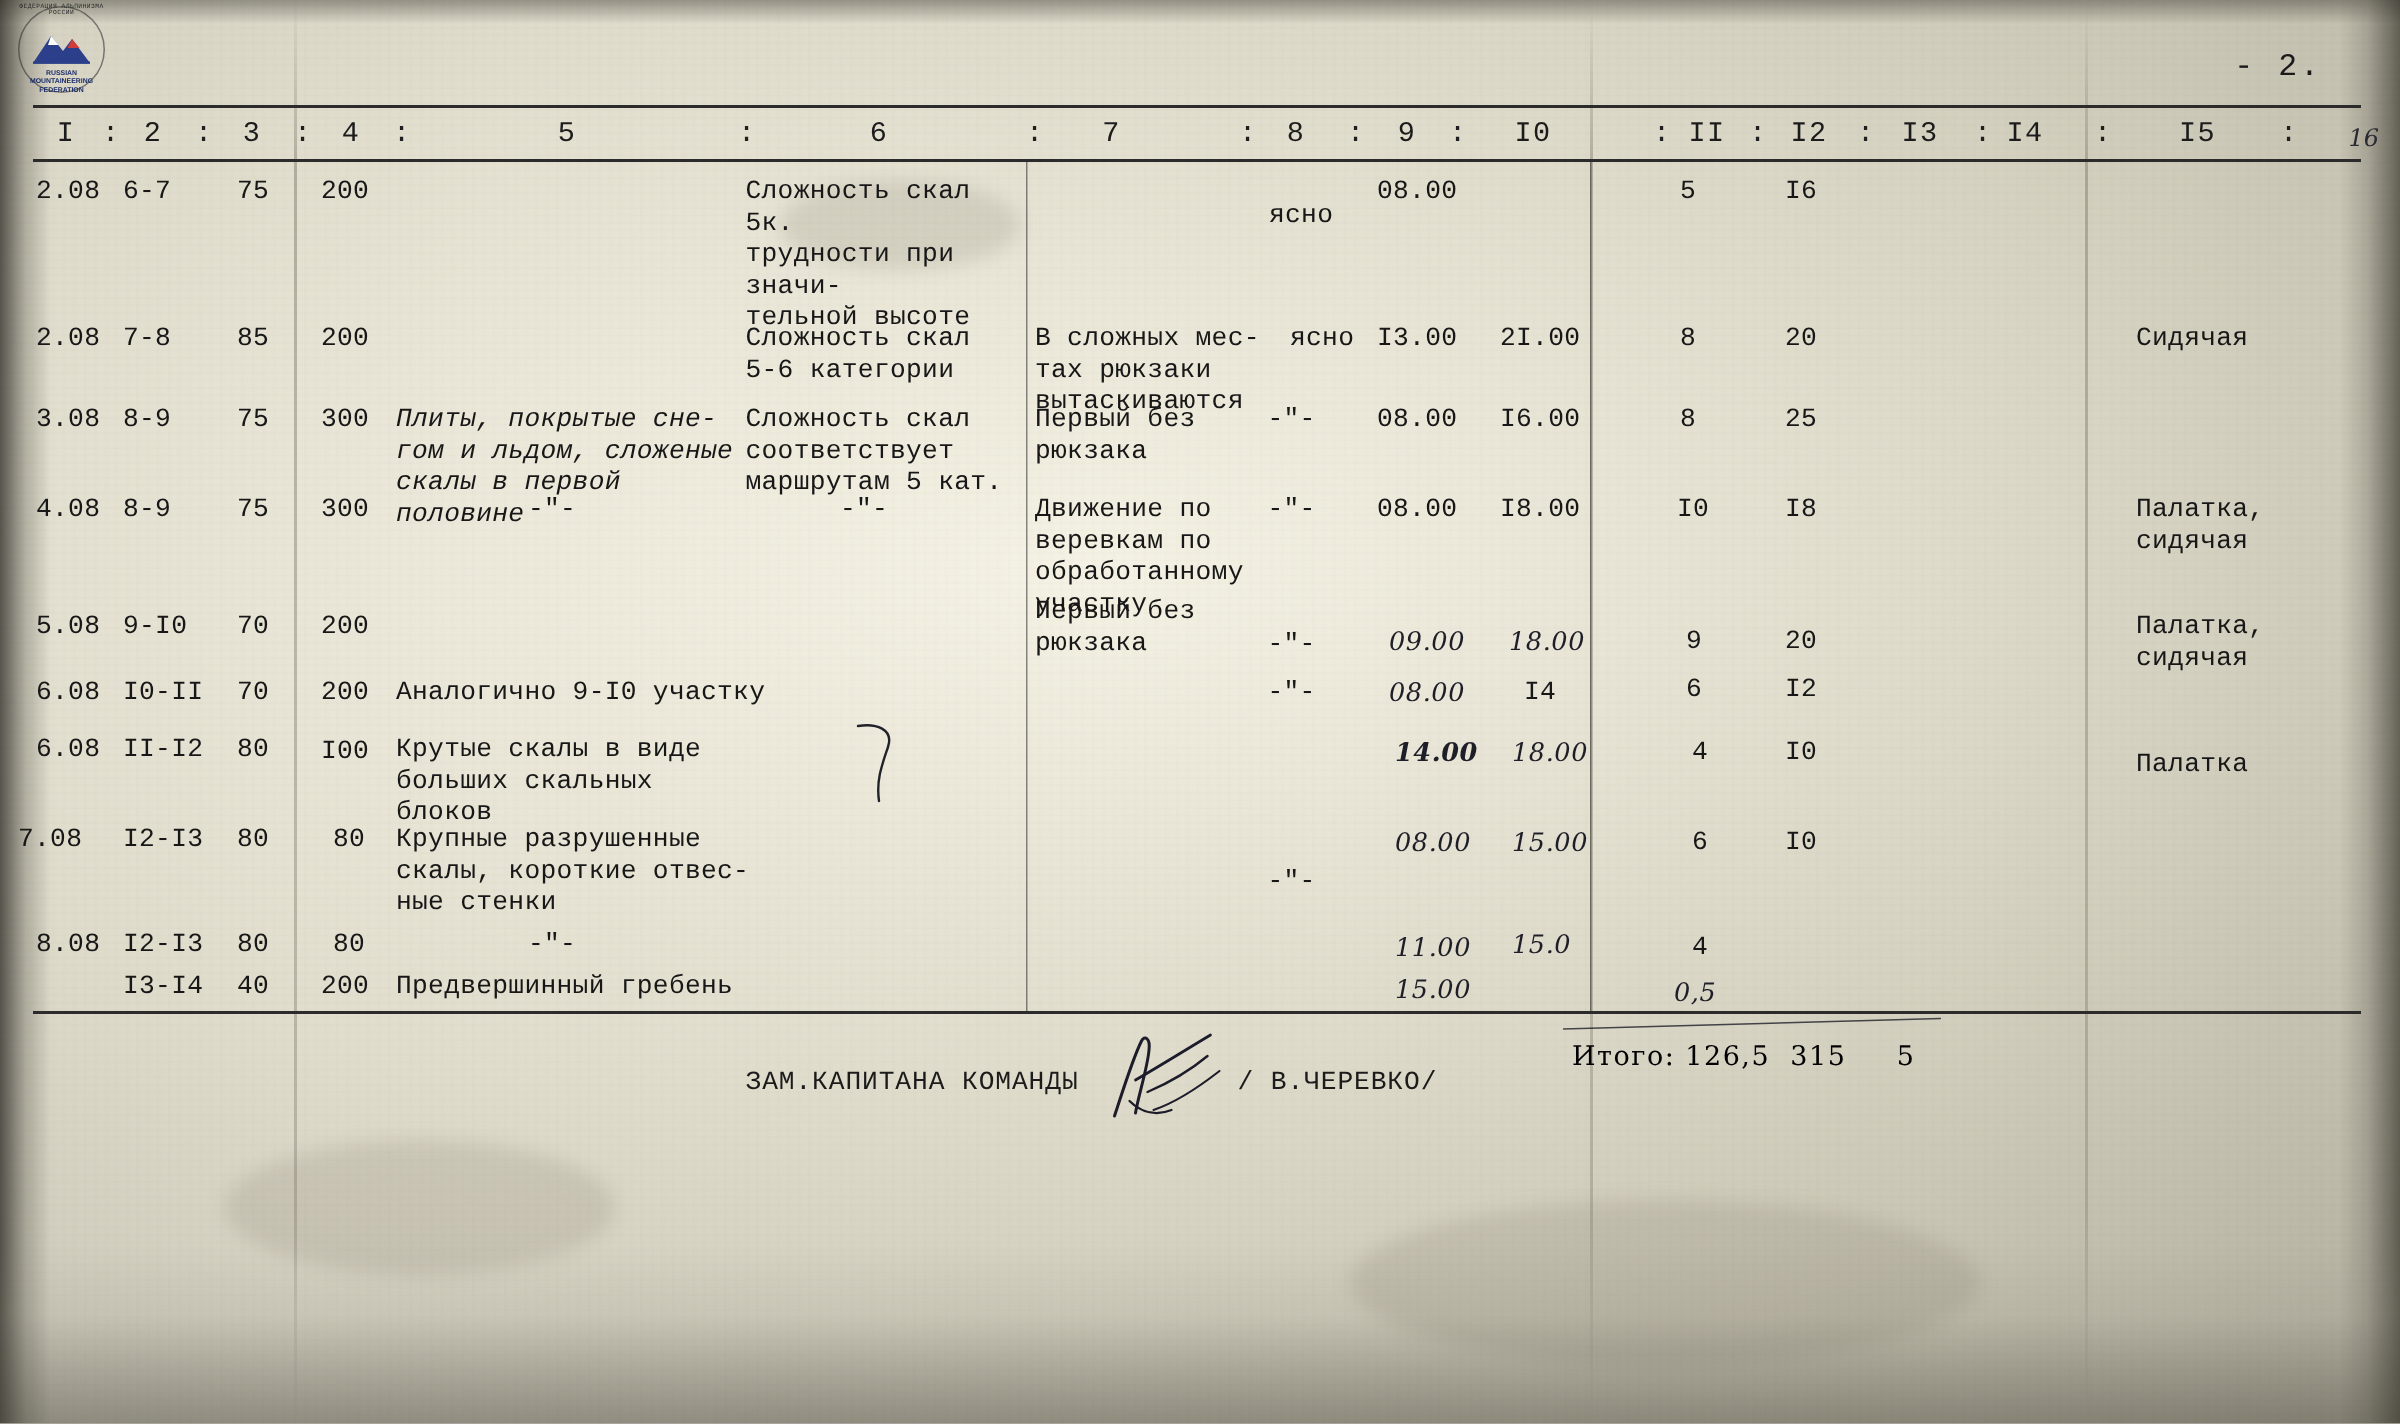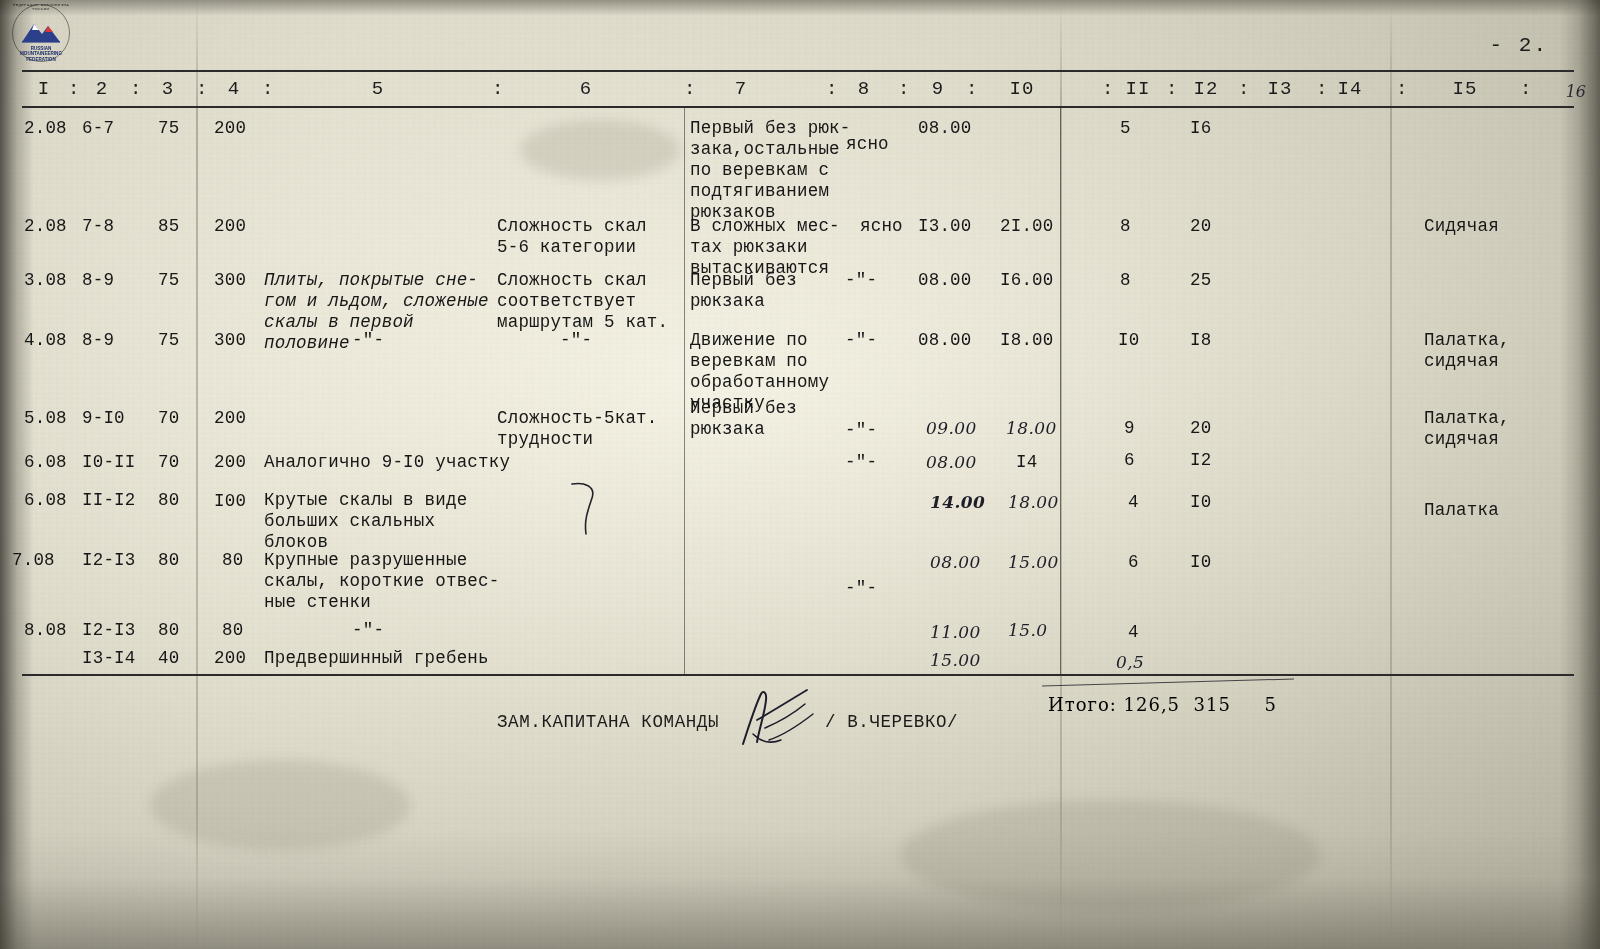--- a/index.html
+++ b/index.html
@@ -290,25 +290,23 @@
     <div class="sep" style="left:1520px;">:</div>
   </div>
 
   <div class="vline" style="left:684px;"></div>
   <div class="vline" style="left:1060px;"></div>
 
   <div class="cell" style="left:24px;  top:118px;">2.08</div>
   <div class="cell" style="left:82px;  top:118px;">6-7</div>
   <div class="cell" style="left:158px; top:118px;">75</div>
   <div class="cell" style="left:214px; top:118px;">200</div>
-  <div class="cell" style="left:690px; top:118px; width:170px;">Первый без рюк-
-зака,остальные
-по веревкам с
-подтягиванием
-рюкзаков</div>
+  <div class="cell" style="left:497px; top:118px; width:190px;">Сложность скал 5к.
+трудности при значи-
+тельной высоте</div>
   <div class="cell" style="left:846px; top:134px;">ясно</div>
   <div class="cell" style="left:918px; top:118px;">08.00</div>
   <div class="cell" style="left:1120px; top:118px;">5</div>
   <div class="cell" style="left:1190px; top:118px;">I6</div>
 
   <div class="cell" style="left:24px;  top:216px;">2.08</div>
   <div class="cell" style="left:82px;  top:216px;">7-8</div>
   <div class="cell" style="left:158px; top:216px;">85</div>
   <div class="cell" style="left:214px; top:216px;">200</div>
   <div class="cell" style="left:497px; top:216px; width:190px;">Сложность скал
@@ -356,22 +354,20 @@
   <div class="cell" style="left:1000px; top:330px;">I8.00</div>
   <div class="cell" style="left:1118px; top:330px;">I0</div>
   <div class="cell" style="left:1190px; top:330px;">I8</div>
   <div class="cell" style="left:1424px; top:330px;">Палатка,
 сидячая</div>
 
   <div class="cell" style="left:24px;  top:408px;">5.08</div>
   <div class="cell" style="left:82px;  top:408px;">9-I0</div>
   <div class="cell" style="left:158px; top:408px;">70</div>
   <div class="cell" style="left:214px; top:408px;">200</div>
-  <div class="cell" style="left:497px; top:408px; width:190px;">Сложность-5кат.
-трудности</div>
   <div class="cell" style="left:690px; top:398px; width:160px;">Первый без
 рюкзака</div>
   <div class="cell" style="left:845px; top:420px;">-"-</div>
   <div class="hand" style="left:926px; top:418px;">09.00</div>
   <div class="hand" style="left:1006px; top:418px;">18.00</div>
   <div class="cell" style="left:1124px; top:418px;">9</div>
   <div class="cell" style="left:1190px; top:418px;">20</div>
   <div class="cell" style="left:1424px; top:408px;">Палатка,
 сидячая</div>
 

